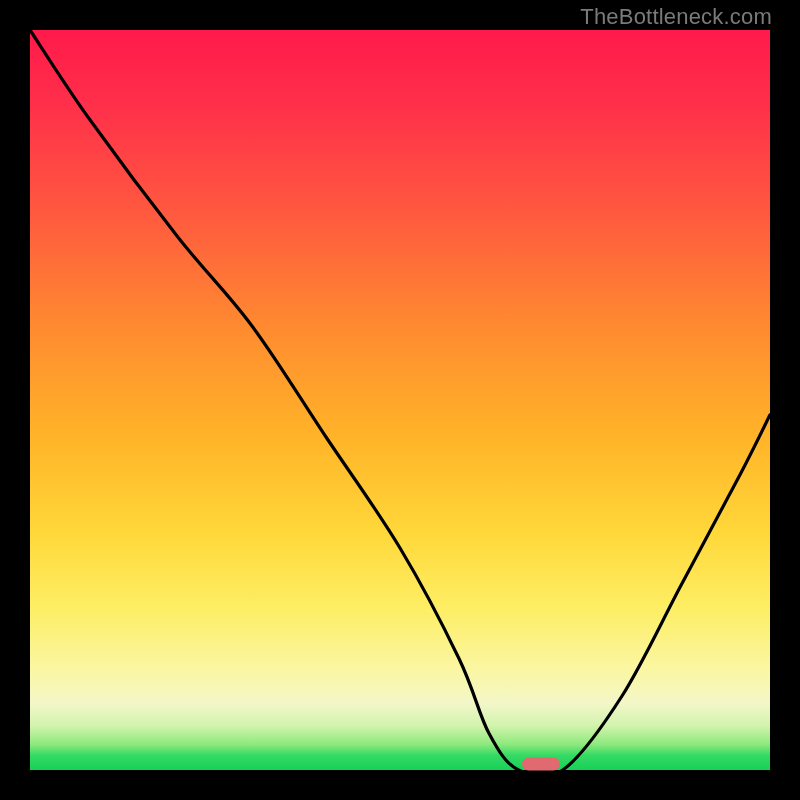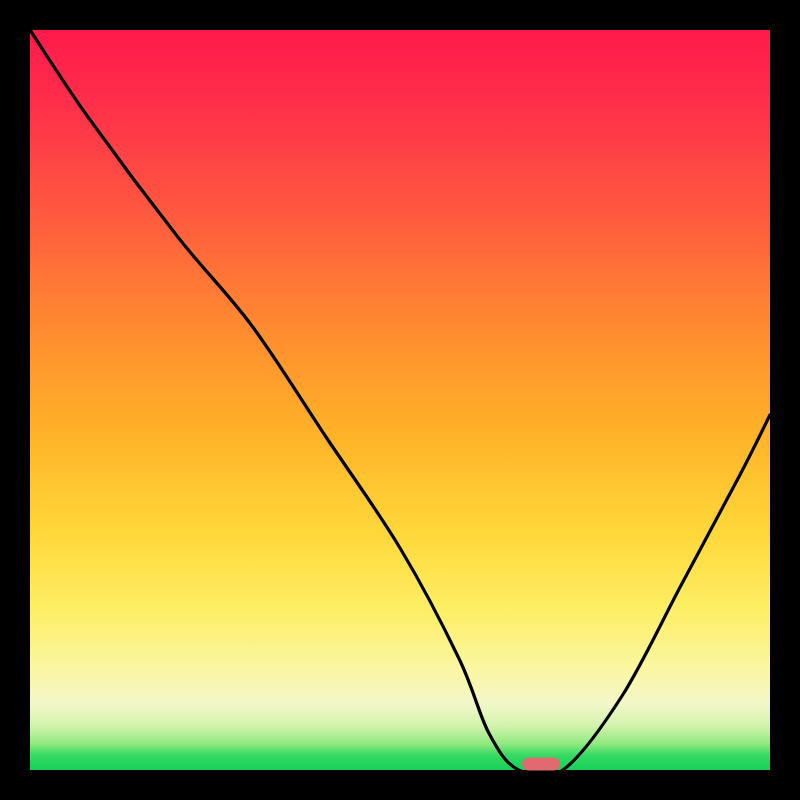--- a/index.html
+++ b/index.html
@@ -75,13 +75,14 @@
 <div class="frame">
 
   <div class="plot-area"></div>
 
   <svg class="curve" viewBox="0 0 740 740" preserveAspectRatio="none">
     <path d="M 0.0 0.0 C 9.9 14.8, 34.5 54.3, 59.2 88.8 C 83.9 123.3, 120.9 172.7, 148.0 207.2 C 175.1 241.7, 197.3 262.7, 222.0 296.0 C 246.7 329.3, 271.3 370.0, 296.0 407.0 C 320.7 444.0, 347.8 481.0, 370.0 518.0 C 392.2 555.0, 414.4 598.2, 429.2 629.0 C 444.0 659.8, 448.9 684.5, 458.8 703.0 C 468.7 721.5, 476.1 733.8, 488.4 740.0 C 500.7 746.2, 515.5 752.3, 532.8 740.0 C 550.1 727.7, 572.3 696.8, 592.0 666.0 C 611.7 635.2, 631.5 592.0, 651.2 555.0 C 670.9 518.0, 695.6 472.4, 710.4 444.0 C 725.2 415.6, 735.1 394.7, 740.0 384.8" fill="none" stroke="#000000" stroke-width="3.2" stroke-linecap="round" stroke-linejoin="round"></path>
   </svg>
 
   <div class="marker" style="left: 540.6px; top: 764px; background: rgb(224, 106, 111);"></div>
 
+  <div class="watermark">TheBottleneck.com</div>
 </div>
 
 </body></html>

